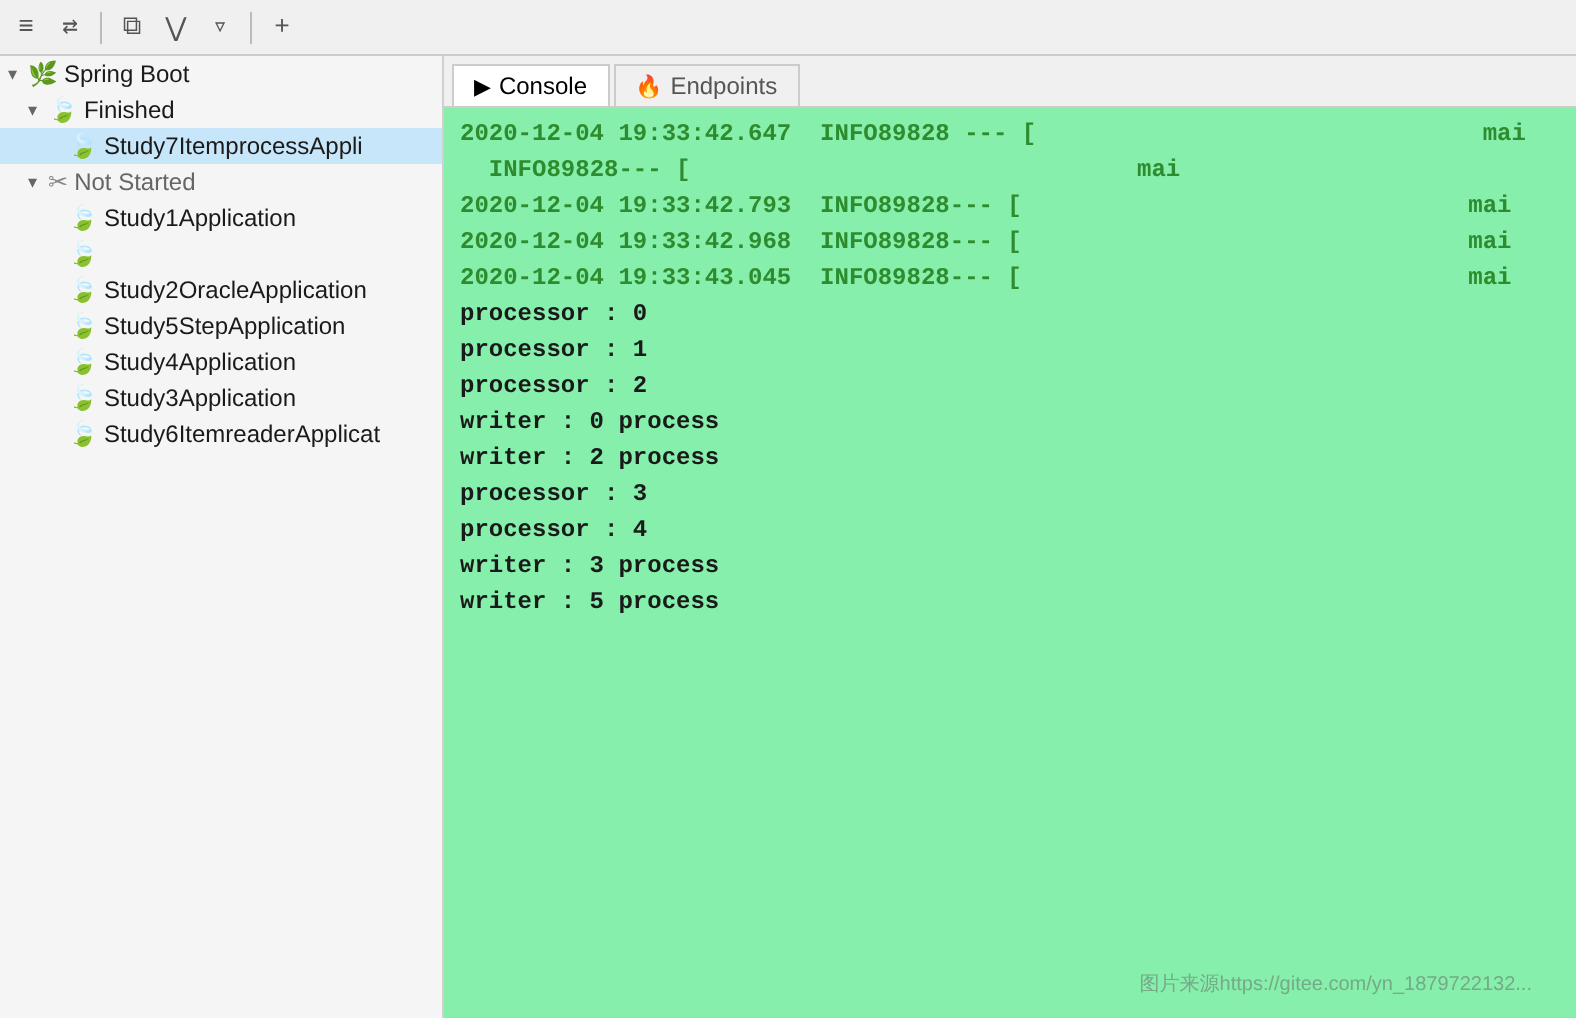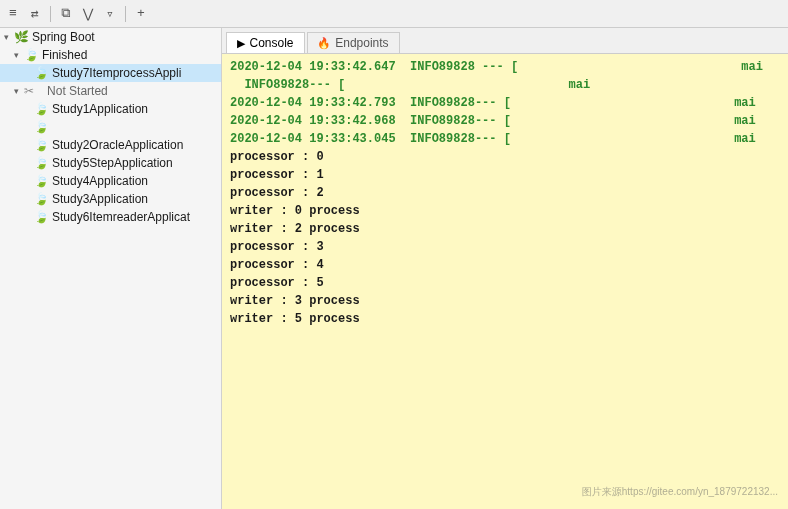--- a/index.html
+++ b/index.html
@@ -79,21 +79,20 @@
     }
     .tree-item .icon {
       margin-right: 3px;
       font-size: 12px;
     }
     .spring-icon { color: #6db33f; }
     .leaf-green { color: #6db33f; }
     .section-label {
       color: #666;
       font-style: normal;
-      margin-left: 10px;
     }
 
     
     .right-panel {
       flex: 1;
       display: flex;
       flex-direction: column;
       background: #ffffff;
       overflow: hidden;
     }
@@ -124,42 +123,42 @@
       background: #f0f0f0;
       color: #555;
     }
     .tab-icon { font-size: 11px; }
 
     
     .console-output {
       flex: 1;
       overflow-y: auto;
       padding: 4px 8px;
-      background: #fef9c3;
+      background: #86efac;
       font-family: 'Courier New', monospace;
       font-size: 12px;
       line-height: 1.5;
     }
     .log-line {
       display: flex;
       align-items: baseline;
       white-space: nowrap;
     }
     .log-timestamp { color: #2e8b2e; font-weight: bold; }
     .log-info { color: #2e8b2e; font-weight: bold; margin: 0 0; }
     .log-pid { color: #2e8b2e; font-weight: bold; }
     .log-rest { color: #2e8b2e; font-weight: bold; }
     .log-thread { color: #2e8b2e; font-weight: bold; text-align: center; }
     .proc-line { color: #1a1a1a; font-weight: bold; }
 
     
     .watermark {
       position: absolute;
       bottom: 10px;
-      right: 10px;
+      right: 22px;
       font-size: 10px;
       color: rgba(100,100,100,0.5);
       font-family: Arial, sans-serif;
     }
   </style>
 </head>
 <body>
 
 <div class="toolbar">
   <span class="toolbar-icon">≡</span>
@@ -319,21 +318,20 @@
         <span class="log-thread">mai</span>
       </div>
 
       <div class="proc-line">processor : 0</div>
       <div class="proc-line">processor : 1</div>
       <div class="proc-line">processor : 2</div>
       <div class="proc-line">writer : 0 process</div>
       <div class="proc-line">writer : 2 process</div>
       <div class="proc-line">processor : 3</div>
       <div class="proc-line">processor : 4</div>
-      <div class="proc-line">processor : 5</div>
       <div class="proc-line">writer : 3 process</div>
       <div class="proc-line">writer : 5 process</div>
 
     </div>
 
   </div>
 
 </div>
 
 <div class="watermark">图片来源https://gitee.com/yn_1879722132...</div>

